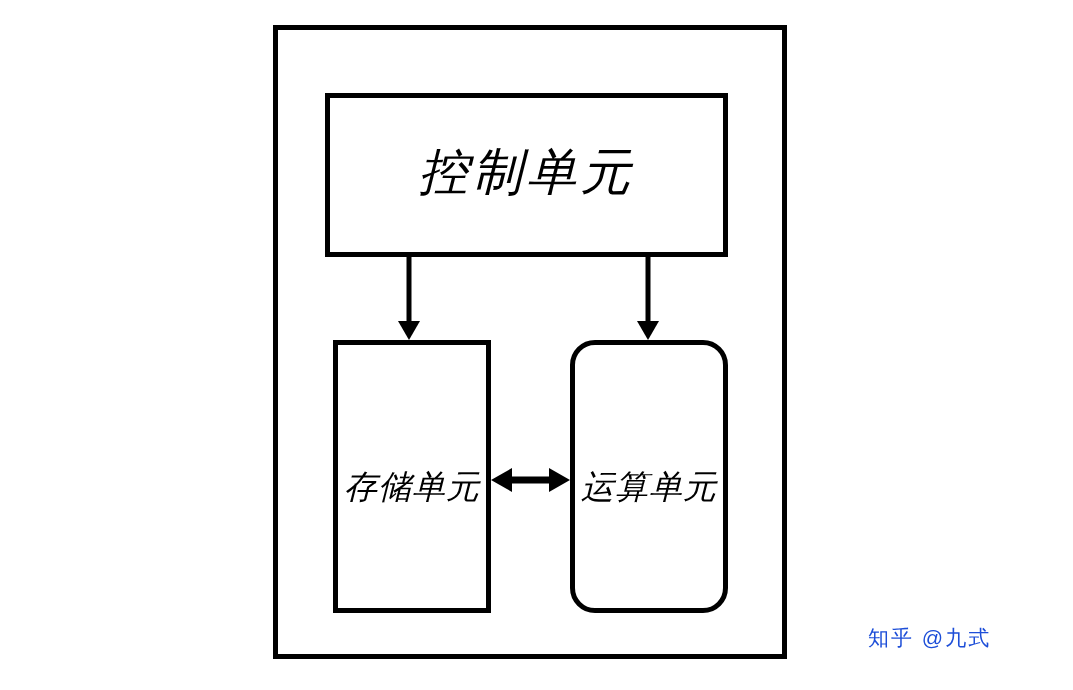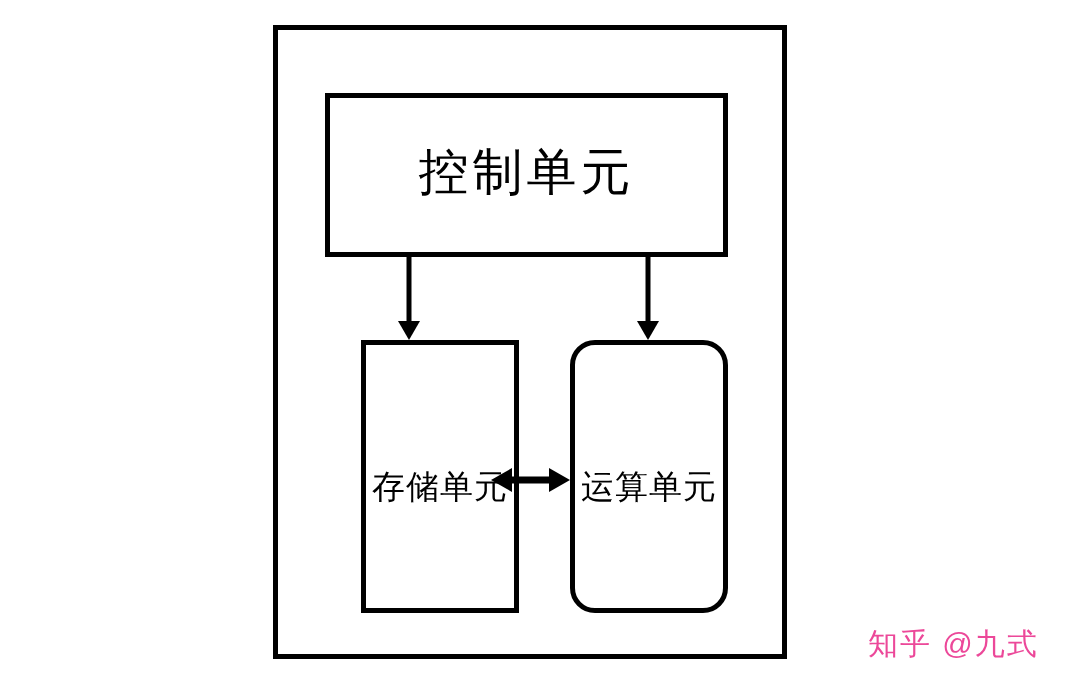--- a/index.html
+++ b/index.html
@@ -27,39 +27,39 @@
   }
   .node {
     position: absolute;
     border: 5px solid #000000;
     box-sizing: border-box;
     background: #ffffff;
     display: flex;
     align-items: center;
     justify-content: center;
     color: #000000;
+    font-style: italic;
   }
   .node-control {
     left: 325px;
     top: 93px;
     width: 403px;
     height: 164px;
   }
   .node-control .node-label {
     font-size: 50px;
     letter-spacing: 4px;
     margin-top: -6px;
     white-space: nowrap;
   }
   .node-storage {
     left: 333px;
     top: 340px;
     width: 158px;
     height: 273px;
-    margin-left: 28px;
   }
   .node-arithmetic {
     left: 570px;
     top: 340px;
     width: 158px;
     height: 273px;
     border-radius: 25px;
   }
   .node-storage .node-label,
   .node-arithmetic .node-label {
@@ -73,24 +73,24 @@
     left: 0;
     top: 0;
     width: 1073px;
     height: 690px;
     pointer-events: none;
   }
   .watermark {
     position: absolute;
     left: 868px;
     top: 624px;
-    font-size: 30px;
+    font-size: 21px;
     letter-spacing: 2px;
     font-family: "Liberation Sans", "DejaVu Sans", sans-serif;
-    color: #ec4899;
+    color: #1d4ed8;
     text-shadow: 1px 1px 0 #ffffff;
     white-space: nowrap;
   }
 </style>
 </head>
 <body>
 
 <div class="canvas">
 
   <div class="outer-frame"></div>

